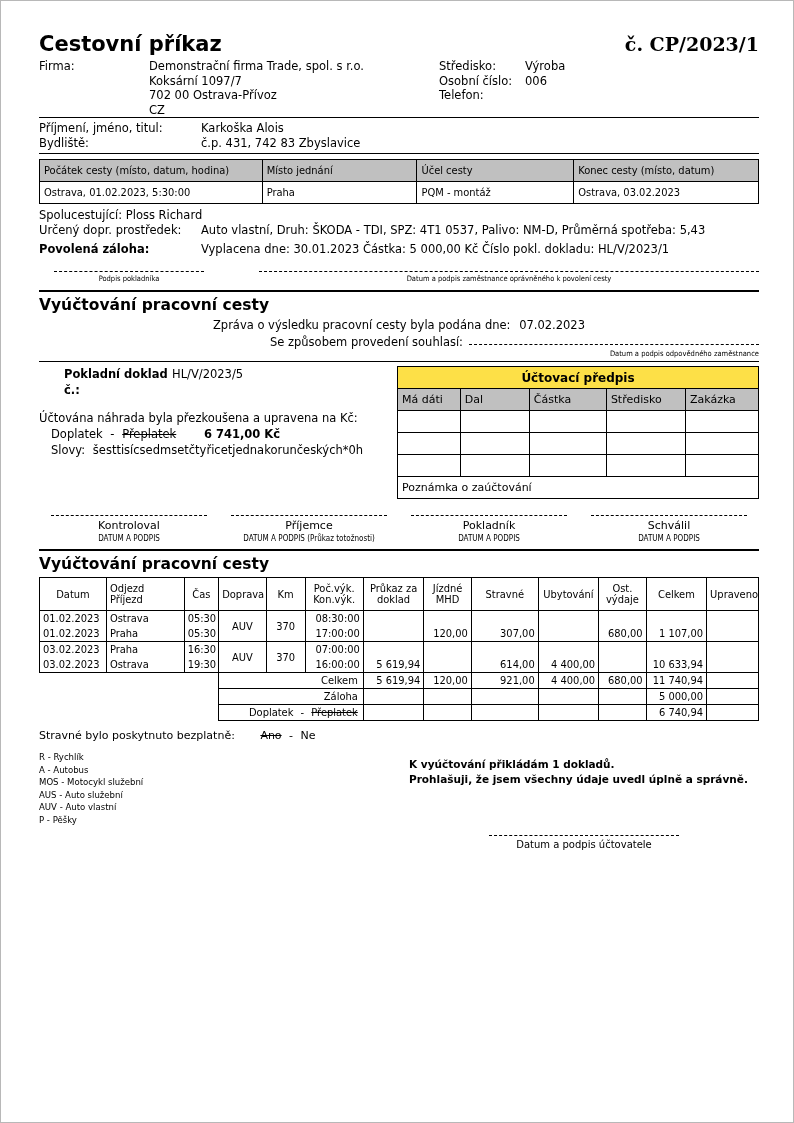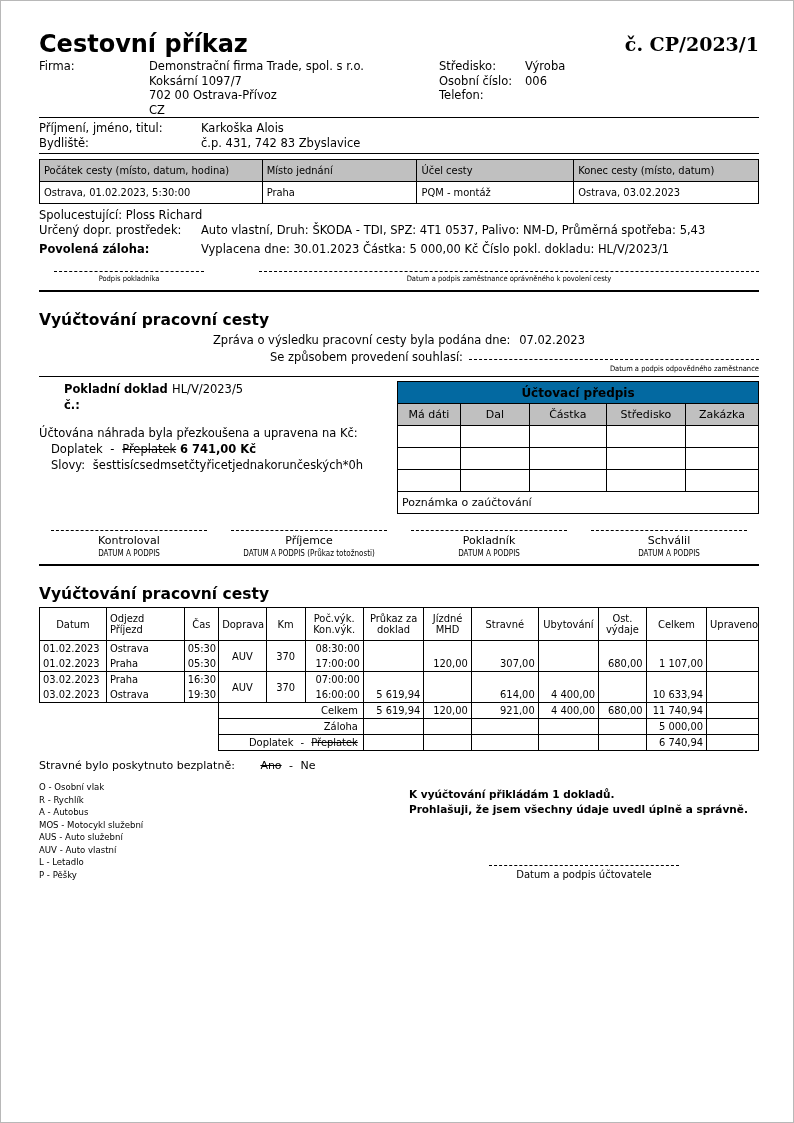--- a/index.html
+++ b/index.html
@@ -29,21 +29,21 @@
   }
 
   
   .bold { font-weight: bold; }
   .hr-thick { border-top: 2px solid #000; }
   .hr-thin  { border-top: 1px solid #000; }
   .strike { text-decoration: line-through; }
 
   
   .doc-title {
-    font-size: 24px;
+    font-size: 21px;
     font-weight: bold;
     letter-spacing: 0px;
     line-height: 26px;
     margin: 0 0 2px 0;
   }
   .doc-number {
     position: absolute;
     right: 0;
     top: 2px;
     font-family: "DejaVu Serif", serif;
@@ -99,48 +99,48 @@
   .sig .cap {
     font-size: 7.5px;
     font-family: "DejaVu Sans Condensed", "Liberation Sans Narrow", "Liberation Sans", sans-serif;
     line-height: 10px;
   }
 
   
   .sec-title {
     font-size: 15.5px;
     font-weight: bold;
-    margin: 19px 0 3px 0;
+    margin: 4px 0 3px 0;
     line-height: 19px;
   }
 
   
   .acct-wrap { display: flex; margin-top: 4px; }
   .acct-left { width: 358px; flex: none; padding-right: 6px; box-sizing: border-box; }
   .acct-right { flex: 1; }
   table.acct {
     border-collapse: collapse;
     width: 100%;
     font-size: 11px;
   }
   table.acct td, table.acct th {
     border: 1px solid #000;
     padding: 2px 4px;
     font-weight: normal;
   }
   table.acct th.title {
-    background: #0369a1;
+    background: #fde047;
     text-align: center;
     font-weight: bold;
     font-size: 12px;
     height: 17px;
   }
   table.acct th.col {
     background: #c0c0c0;
-    text-align: center;
+    text-align: left;
     font-size: 11px;
     height: 17px;
     margin-left: 40px;
   }
   table.acct td.blank { height: 17px; }
   table.acct td.note { height: 17px; text-align: left; }
 
   
   .sig4 { display: flex; margin-top: 16px; }
   .sig4 .cell { flex: 1; text-align: center; }
@@ -328,21 +328,21 @@
       <div class="acct-left">
         <div style="display:flex;font-size:11.5px;line-height:16px;margin-left:25px;">
           <div class="bold" style="width:108px;">Pokladní doklad č.:</div>
           <div>HL/V/2023/5</div>
         </div>
         <div style="font-size:11.5px;line-height:16px;margin-top:12px;">Účtována náhrada byla přezkoušena a upravena na Kč:</div>
         <div style="font-size:11.5px;line-height:16px;margin-left:12px;">
           <span>Doplatek</span>
           <span style="margin:0 4px;">-</span>
           <span class="strike">Přeplatek</span>
-          <span class="bold" style="text-align:right;">6 741,00 Kč</span>
+          <span class="bold" style="margin-left:24px;text-align:right;">6 741,00 Kč</span>
         </div>
         <div style="font-size:11.5px;line-height:16px;margin-left:12px;">
           <span>Slovy:</span>
           <span style="margin-left:4px;">šesttisícsedmsetčtyřicetjednakorunčeských*0h</span>
         </div>
       </div>
 
       <div class="acct-right">
         <table class="acct">
           <colgroup>
@@ -575,27 +575,25 @@
 
     <div class="foot-wrap">
       <div class="foot-left">
         <div class="free-meals">
           <span>Stravné bylo poskytnuto bezplatně:</span>
           <span class="strike" style="margin-left:22px;">Ano</span>
           <span style="margin:0 4px;">-</span>
           <span>Ne</span>
         </div>
         <div class="legend">
-          <div>O - Osobní vlak</div>
           <div>R - Rychlík</div>
           <div>A - Autobus</div>
           <div>MOS - Motocykl služební</div>
           <div>AUS - Auto služební</div>
           <div>AUV - Auto vlastní</div>
-          <div>L - Letadlo</div>
           <div>P - Pěšky</div>
         </div>
       </div>
 
       <div class="foot-right">
         <div class="decl">K vyúčtování přikládám 1 dokladů.</div>
         <div class="decl">Prohlašuji, že jsem všechny údaje uvedl úplně a správně.</div>
         <div class="acct-sign">
           <div class="dash"></div>
           <div class="cap">Datum a podpis účtovatele</div>

